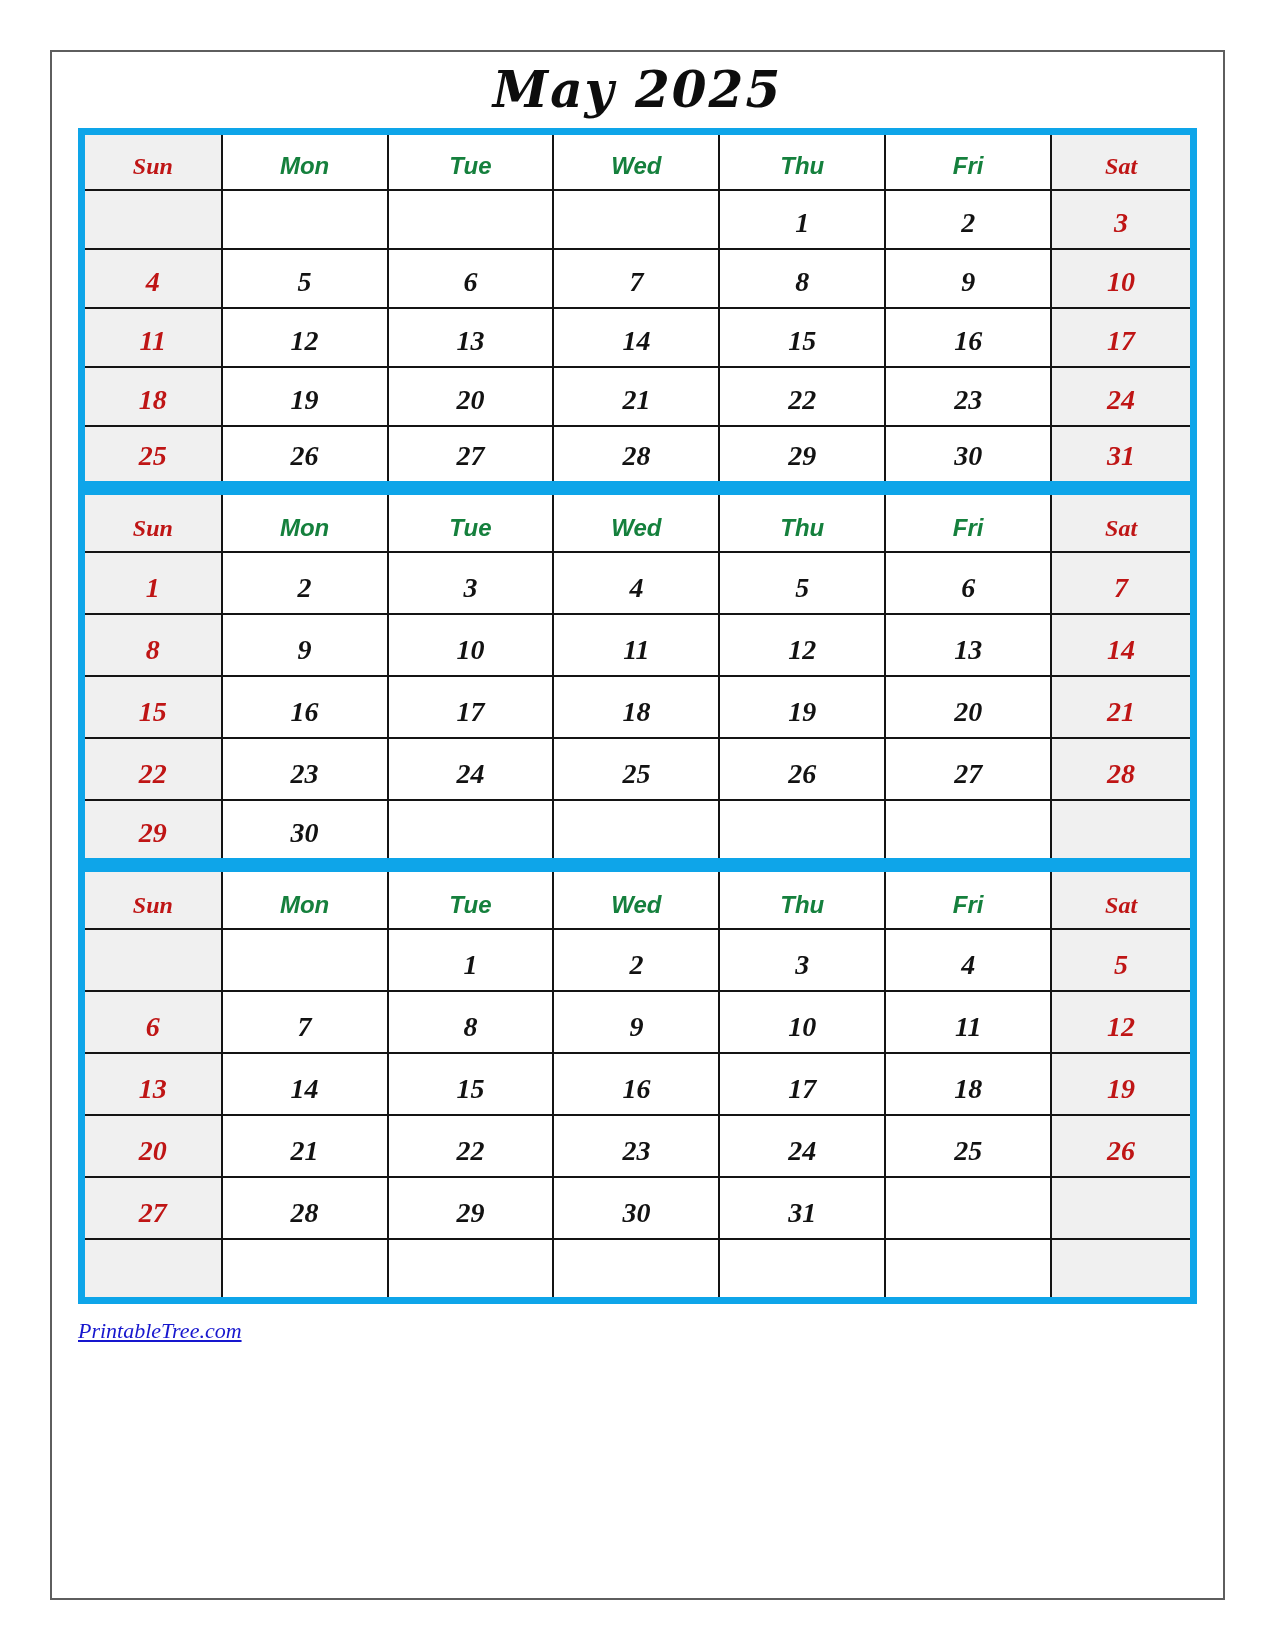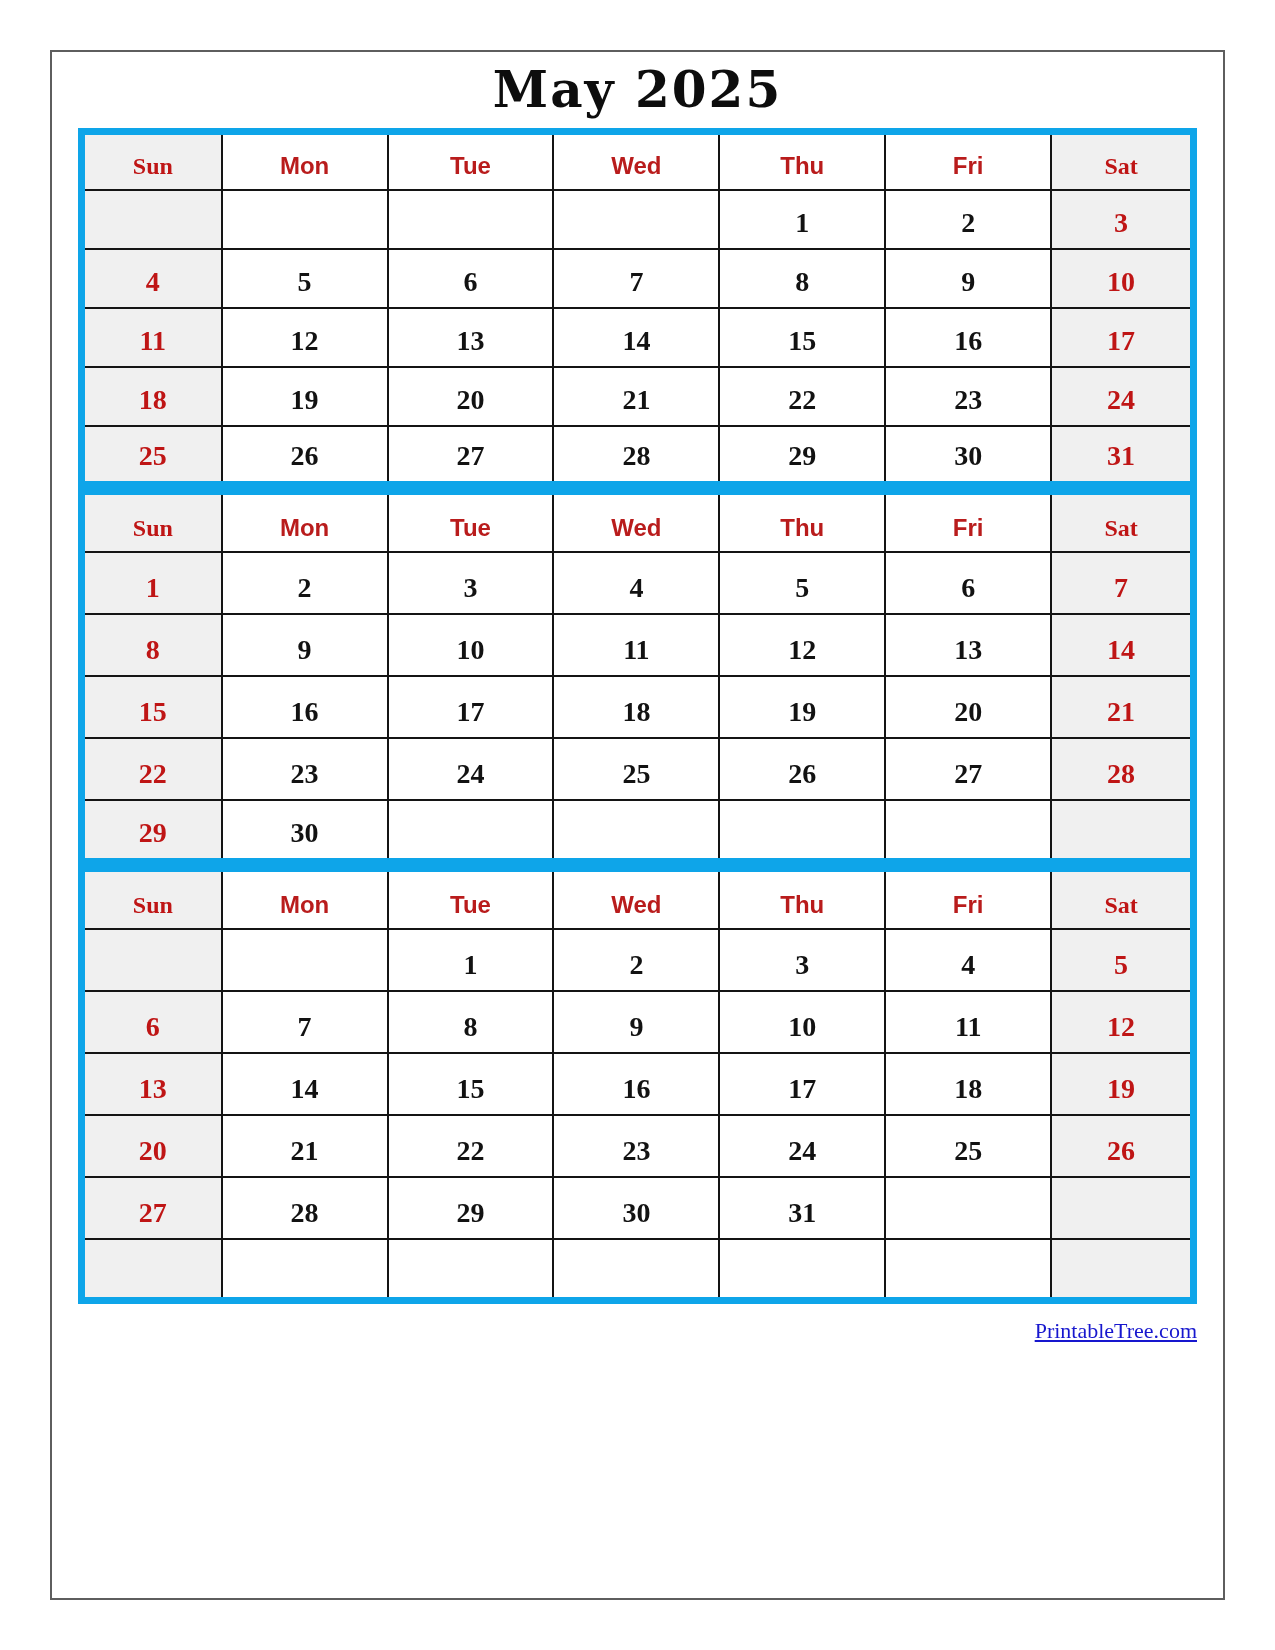--- a/index.html
+++ b/index.html
@@ -11,20 +11,21 @@
   }
   .frame {
     position: absolute;
     left: 50px; top: 50px;
     width: 1175px; height: 1550px;
     border: 2px solid #5e5e5e;
     background: #ffffff;
   }
   .content {
     padding: 0 26px;
+    font-style: italic;
   }
   .month-title {
     text-align: center;
     font-family: "DejaVu Serif", serif;
     font-weight: 700;
     font-size: 50px;
     line-height: 52px;
     letter-spacing: 2px;
     color: #0d0d0d;
   }
@@ -50,42 +51,42 @@
 
   
   .m0 th { height: 58px; } .m0 td { height: 59px; }
   .m1 th { height: 60px; } .m1 td { height: 62px; }
   .m2 th { height: 60px; } .m2 td { height: 62px; }
 
   table.month-grid th {
     font-family: "Liberation Sans", sans-serif;
     font-weight: bold;
     font-size: 24px;
-    color: #b91c1c;
+    color: #15803d;
     background: #ffffff;
   }
   table.month-grid th.weekend {
     font-family: "Liberation Serif", serif;
     color: #bf1515;
     background: #f0f0f0;
   }
   table.month-grid td {
     font-family: "Liberation Serif", serif;
     font-weight: bold;
     font-size: 28px;
     color: #121212;
     background: #ffffff;
   }
   table.month-grid td.weekend {
     color: #bf1515;
     background: #f0f0f0;
   }
 
   .footer {
-    text-align: right;
+    text-align: left;
     margin-top: 14px;
   }
   .footer a {
     font-family: "Liberation Serif", serif;
     font-size: 22px;
     color: #1717ce;
     text-decoration: underline;
   }
 </style>
 </head>

